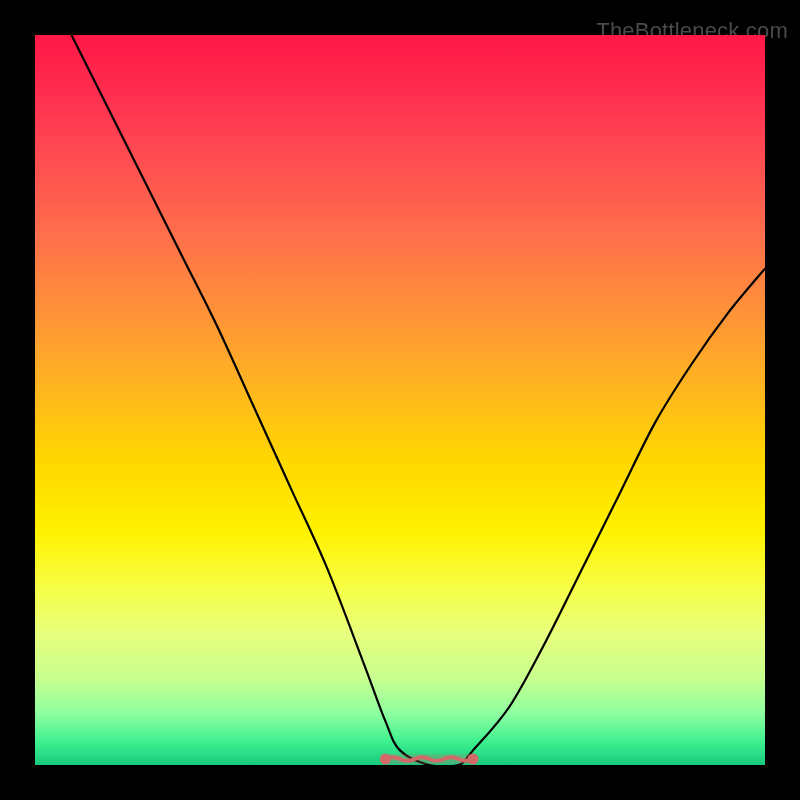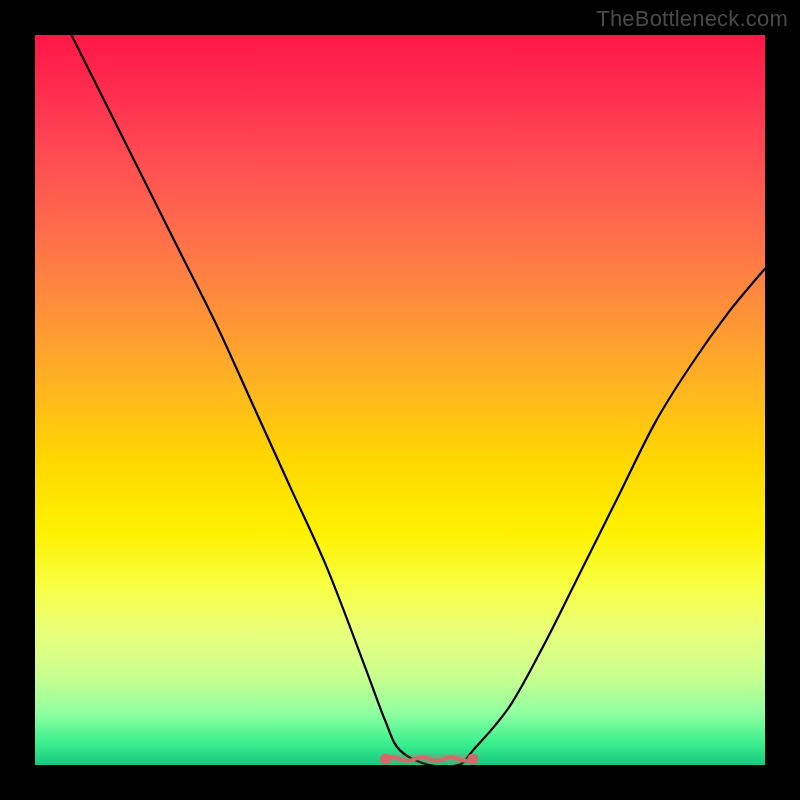--- a/index.html
+++ b/index.html
@@ -37,21 +37,21 @@
       #f6ff48 76%,
       #e8ff7c 82%,
       #c8ff8f 88%,
       #8dffa0 93%,
       #3bef8f 97%,
       #17c97e 100%
     );
   }
   .watermark {
     position: absolute;
-    top: 6px;
+    top: 18px;
     right: 12px;
     color: #4a4a4a;
     font-size: 22px;
     letter-spacing: 0.2px;
   }
   svg.curve {
     position: absolute;
     left: 0;
     top: 0;
     width: 730px;

